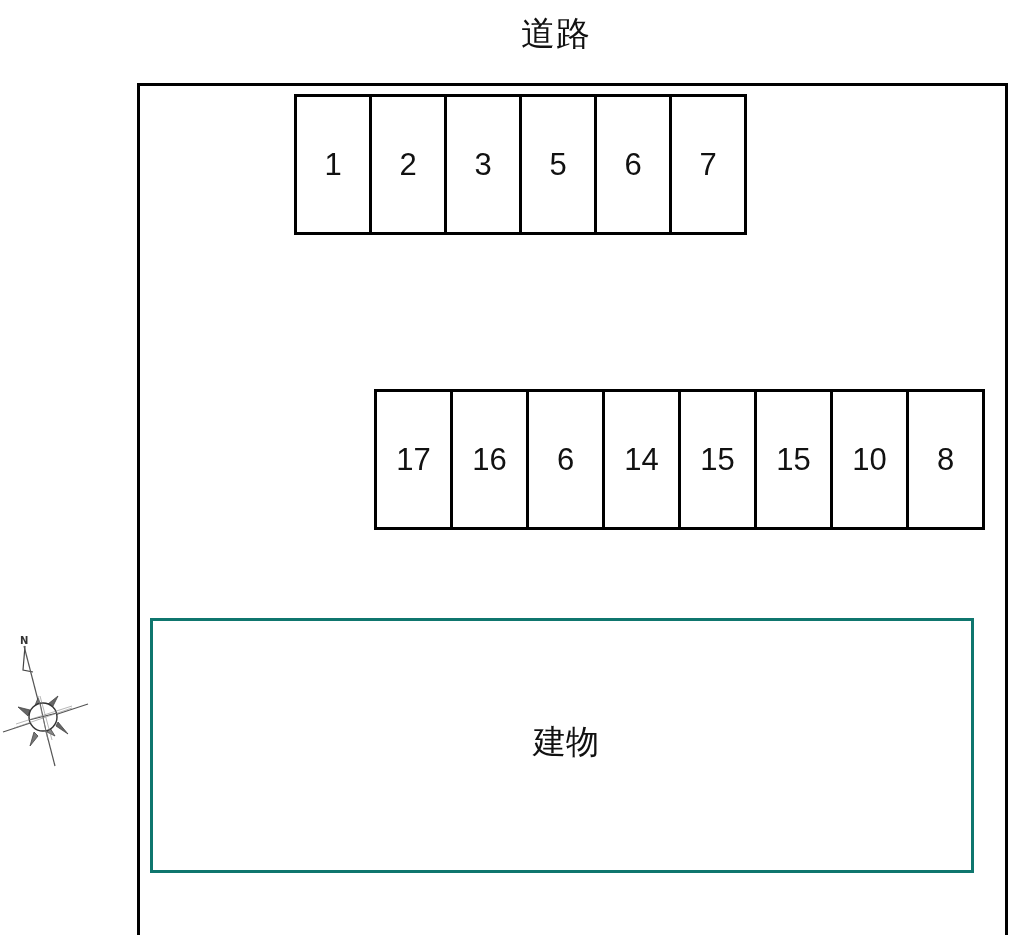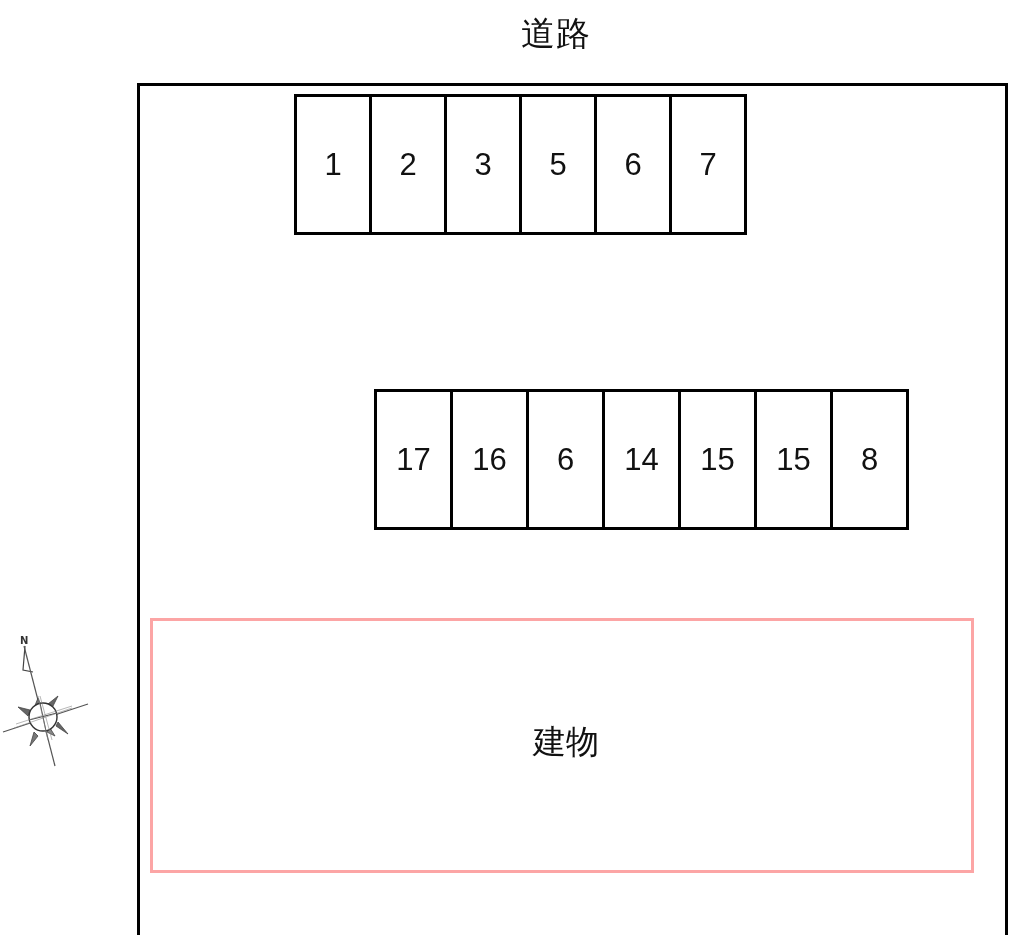--- a/index.html
+++ b/index.html
@@ -64,21 +64,21 @@
     .stall:first-child { margin-left: 0; }
     .row-top .stall { width: 78px; }
     .row-mid .stall { width: 79px; }
     .building {
       position: absolute;
       left: 150px;
       top: 618px;
       width: 824px;
       height: 255px;
       box-sizing: border-box;
-      border: 3px solid #fca5a5;
+      border: 3px solid #0f766e;
       display: flex;
       align-items: center;
       justify-content: center;
     }
     .building-label {
       font-family: "DejaVu Sans", sans-serif;
       font-size: 33px;
       margin-top: -6px;
       margin-left: 8px;
     }
@@ -131,20 +131,23 @@
   <div class="stall">
       <span>14</span>
     </div>
   <div class="stall">
       <span>15</span>
     </div>
   <div class="stall">
       <span>15</span>
     </div>
   <div class="stall">
+      <span>10</span>
+    </div>
+  <div class="stall">
       <span>8</span>
     </div>
 </div>
 
 <div class="building">
   <span class="building-label">建物</span>
 </div>
 
 <svg class="compass" viewBox="0 0 100 140" xmlns="http://www.w3.org/2000/svg">
 

